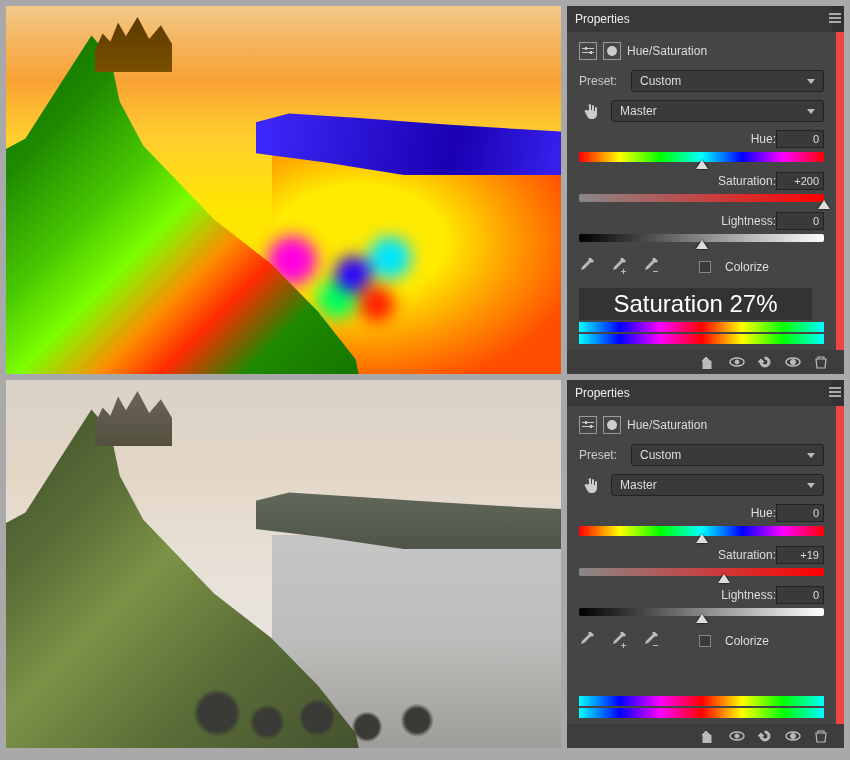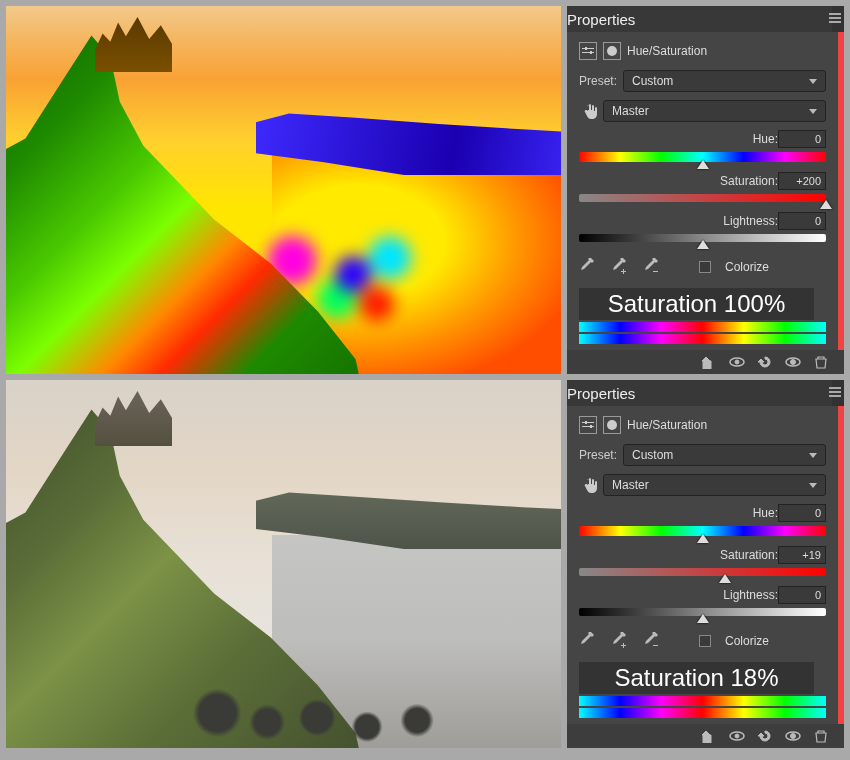--- a/index.html
+++ b/index.html
@@ -102,38 +102,38 @@
     display: flex;
     flex-direction: column;
     flex-shrink: 0;
     position: relative;
   }
   .panel-header {
     height: 26px;
     background: #383838;
     display: flex;
     align-items: center;
-    padding: 0 0;
-    font-size: 15px;
+    padding: 0 8px;
+    font-size: 12px;
     color: #eee;
     border-right: 12px solid #323232;
     position: relative;
   }
   .panel-header .burger {
     position: absolute; right: -9px; top: 6px;
     width: 12px; height: 12px;
     display: flex; flex-direction: column; justify-content: space-around;
   }
   .panel-header .burger span { height: 2px; background: #aaa; }
   .panel-body {
     flex: 1;
     padding: 10px 12px 6px 12px;
     display: flex;
     flex-direction: column;
-    border-right: 6px solid #ef4444;
+    border-right: 8px solid #ef4444;
     position: relative;
   }
   .adj-row {
     display: flex; align-items: center; gap: 6px; margin-bottom: 10px;
   }
   .adj-ico {
     width: 18px; height: 18px; border: 1px solid #999; display: flex;
     align-items: center; justify-content: center; background: #454545;
   }
   .adj-ico.sliders::before {
@@ -142,21 +142,21 @@
       linear-gradient(#ccc,#ccc) 0 2px/12px 1px no-repeat,
       linear-gradient(#ccc,#ccc) 0 6px/12px 1px no-repeat,
       linear-gradient(#ccc,#ccc) 3px 1px/2px 3px no-repeat,
       linear-gradient(#ccc,#ccc) 8px 5px/2px 3px no-repeat;
   }
   .adj-ico.mask::before {
     content: ""; width: 10px; height: 10px; border-radius: 50%; background: #ccc;
   }
   .adj-title { font-size: 12px; color: #ddd; }
   .field-row {
-    display: flex; align-items: center; gap: 0; margin-bottom: 8px;
+    display: flex; align-items: center; gap: 8px; margin-bottom: 8px;
   }
   .field-label { width: 44px; color: #ccc; }
   .dropdown {
     flex: 1; height: 22px; background: #3a3a3a; border: 1px solid #222;
     border-radius: 3px; display: flex; align-items: center; justify-content: space-between;
     padding: 0 8px; color: #ddd; cursor: pointer;
   }
   .chev { width: 0; height: 0; border-left: 4px solid transparent; border-right: 4px solid transparent; border-top: 5px solid #bbb; }
   .hand-ico {
     width: 24px; height: 20px; display: flex; align-items: center; justify-content: center;
@@ -313,21 +313,21 @@
         <div style="width:10px"></div>
         <div class="chk"></div>
         <span>Colorize</span>
       </div>
 
       <div class="spectrum-pair">
         <div class="spectrum"></div>
         <div class="spectrum"></div>
       </div>
 
-      <div class="overlay-label">Saturation 100%</div>
+      <div class="overlay-label">Saturation 27%</div>
     </div>
     <div class="footer-icons">
       <div class="fi">
           <svg viewBox="0 0 16 14">
             <path d="M2 6h8v8H2z M5 2l4 4H1z" fill="#bbb"></path>
           </svg>
         </div>
       <div class="fi">
           <svg viewBox="0 0 16 14">
             <ellipse cx="8" cy="7" rx="7" ry="4" fill="none" stroke-width="1.5"></ellipse>
@@ -443,21 +443,20 @@
         <div style="width:10px"></div>
         <div class="chk"></div>
         <span>Colorize</span>
       </div>
 
       <div class="spectrum-pair">
         <div class="spectrum"></div>
         <div class="spectrum"></div>
       </div>
 
-      <div class="overlay-label">Saturation 18%</div>
     </div>
     <div class="footer-icons">
       <div class="fi">
           <svg viewBox="0 0 16 14">
             <path d="M2 6h8v8H2z M5 2l4 4H1z" fill="#bbb"></path>
           </svg>
         </div>
       <div class="fi">
           <svg viewBox="0 0 16 14">
             <ellipse cx="8" cy="7" rx="7" ry="4" fill="none" stroke-width="1.5"></ellipse>

